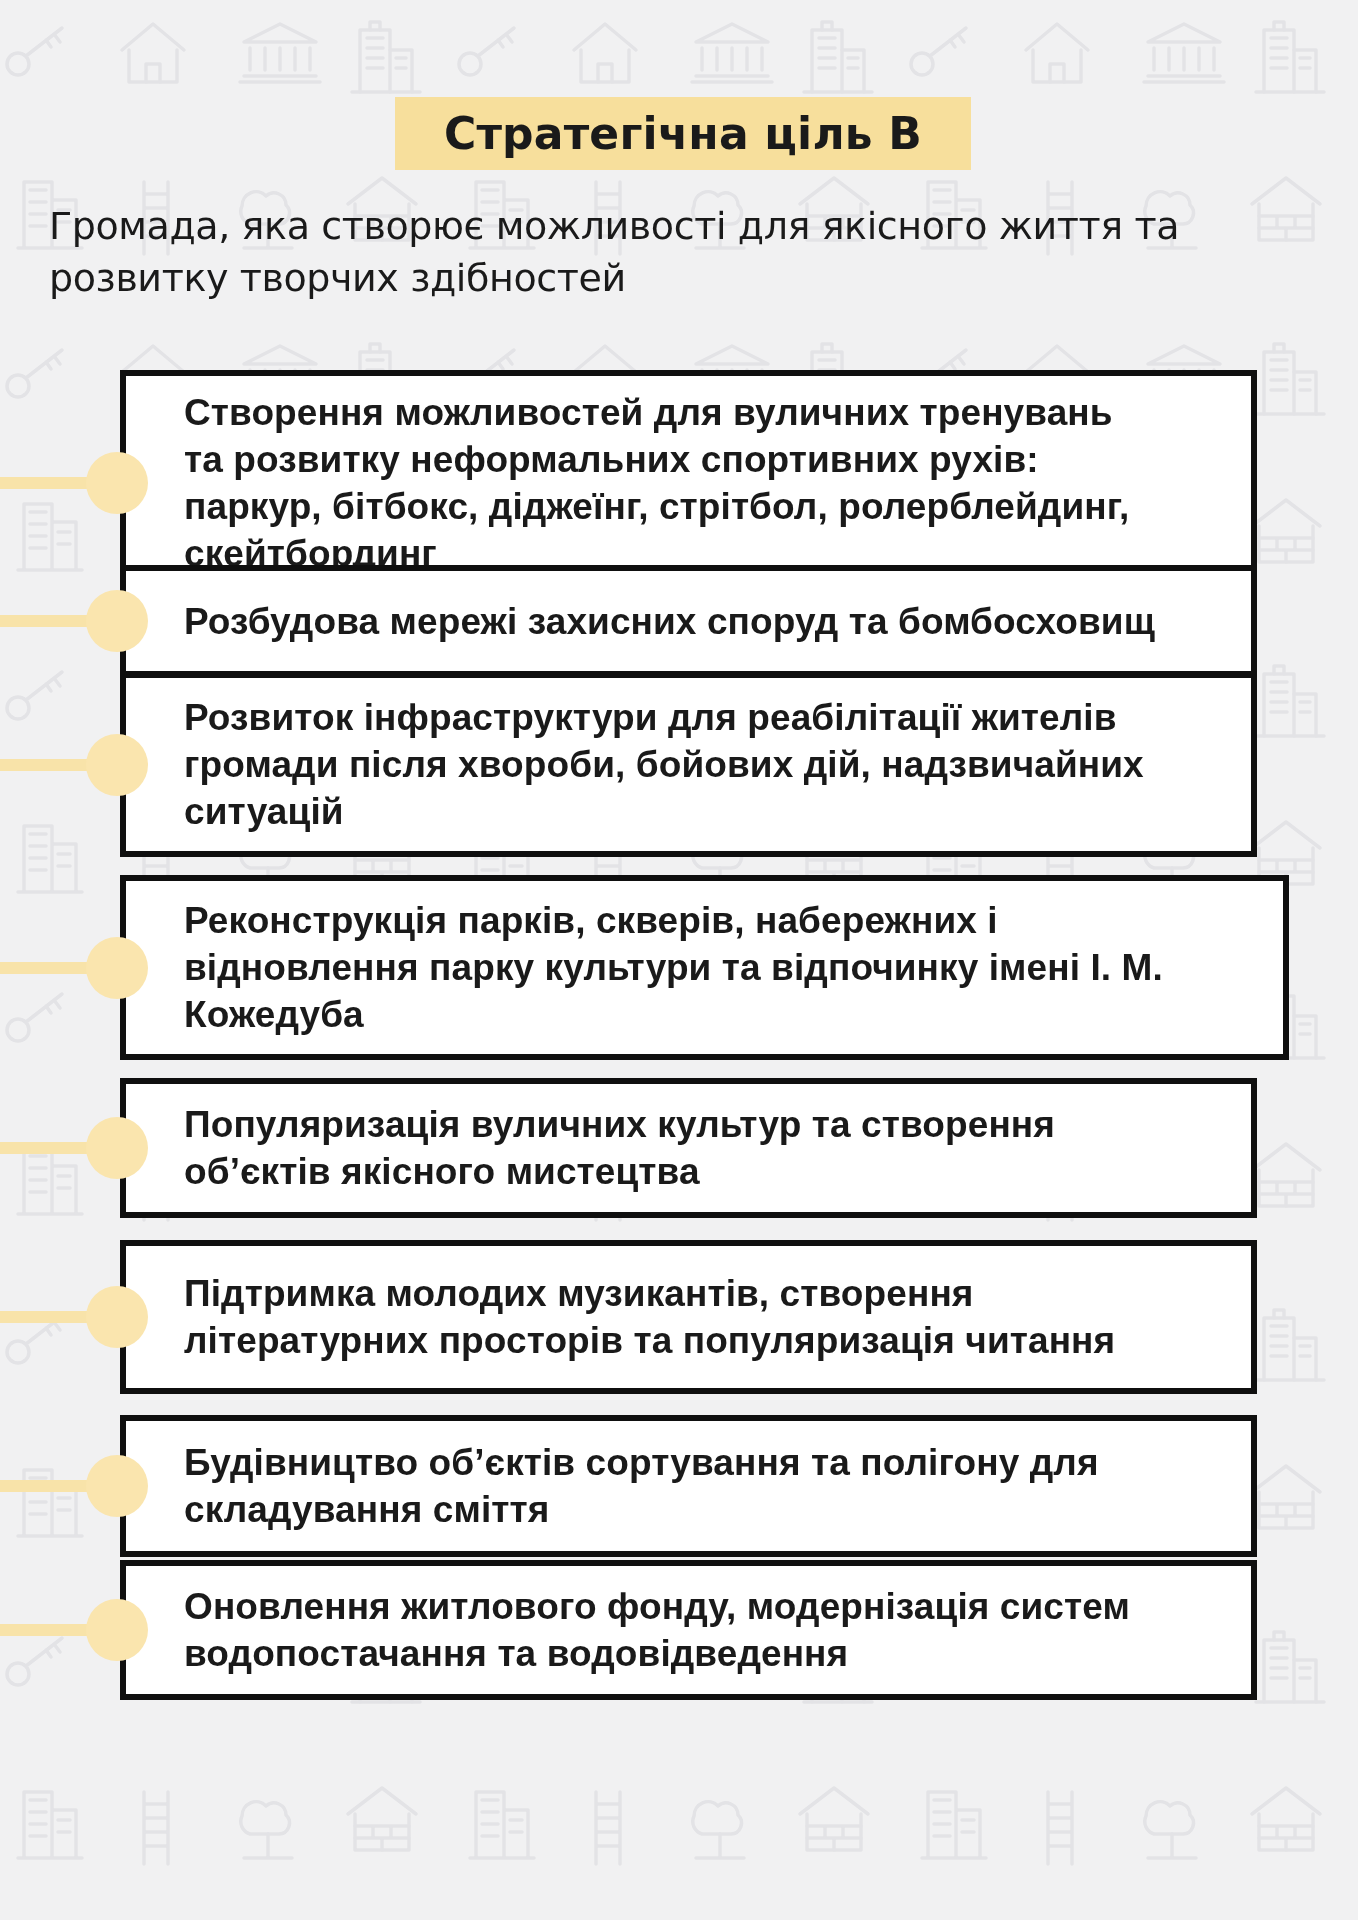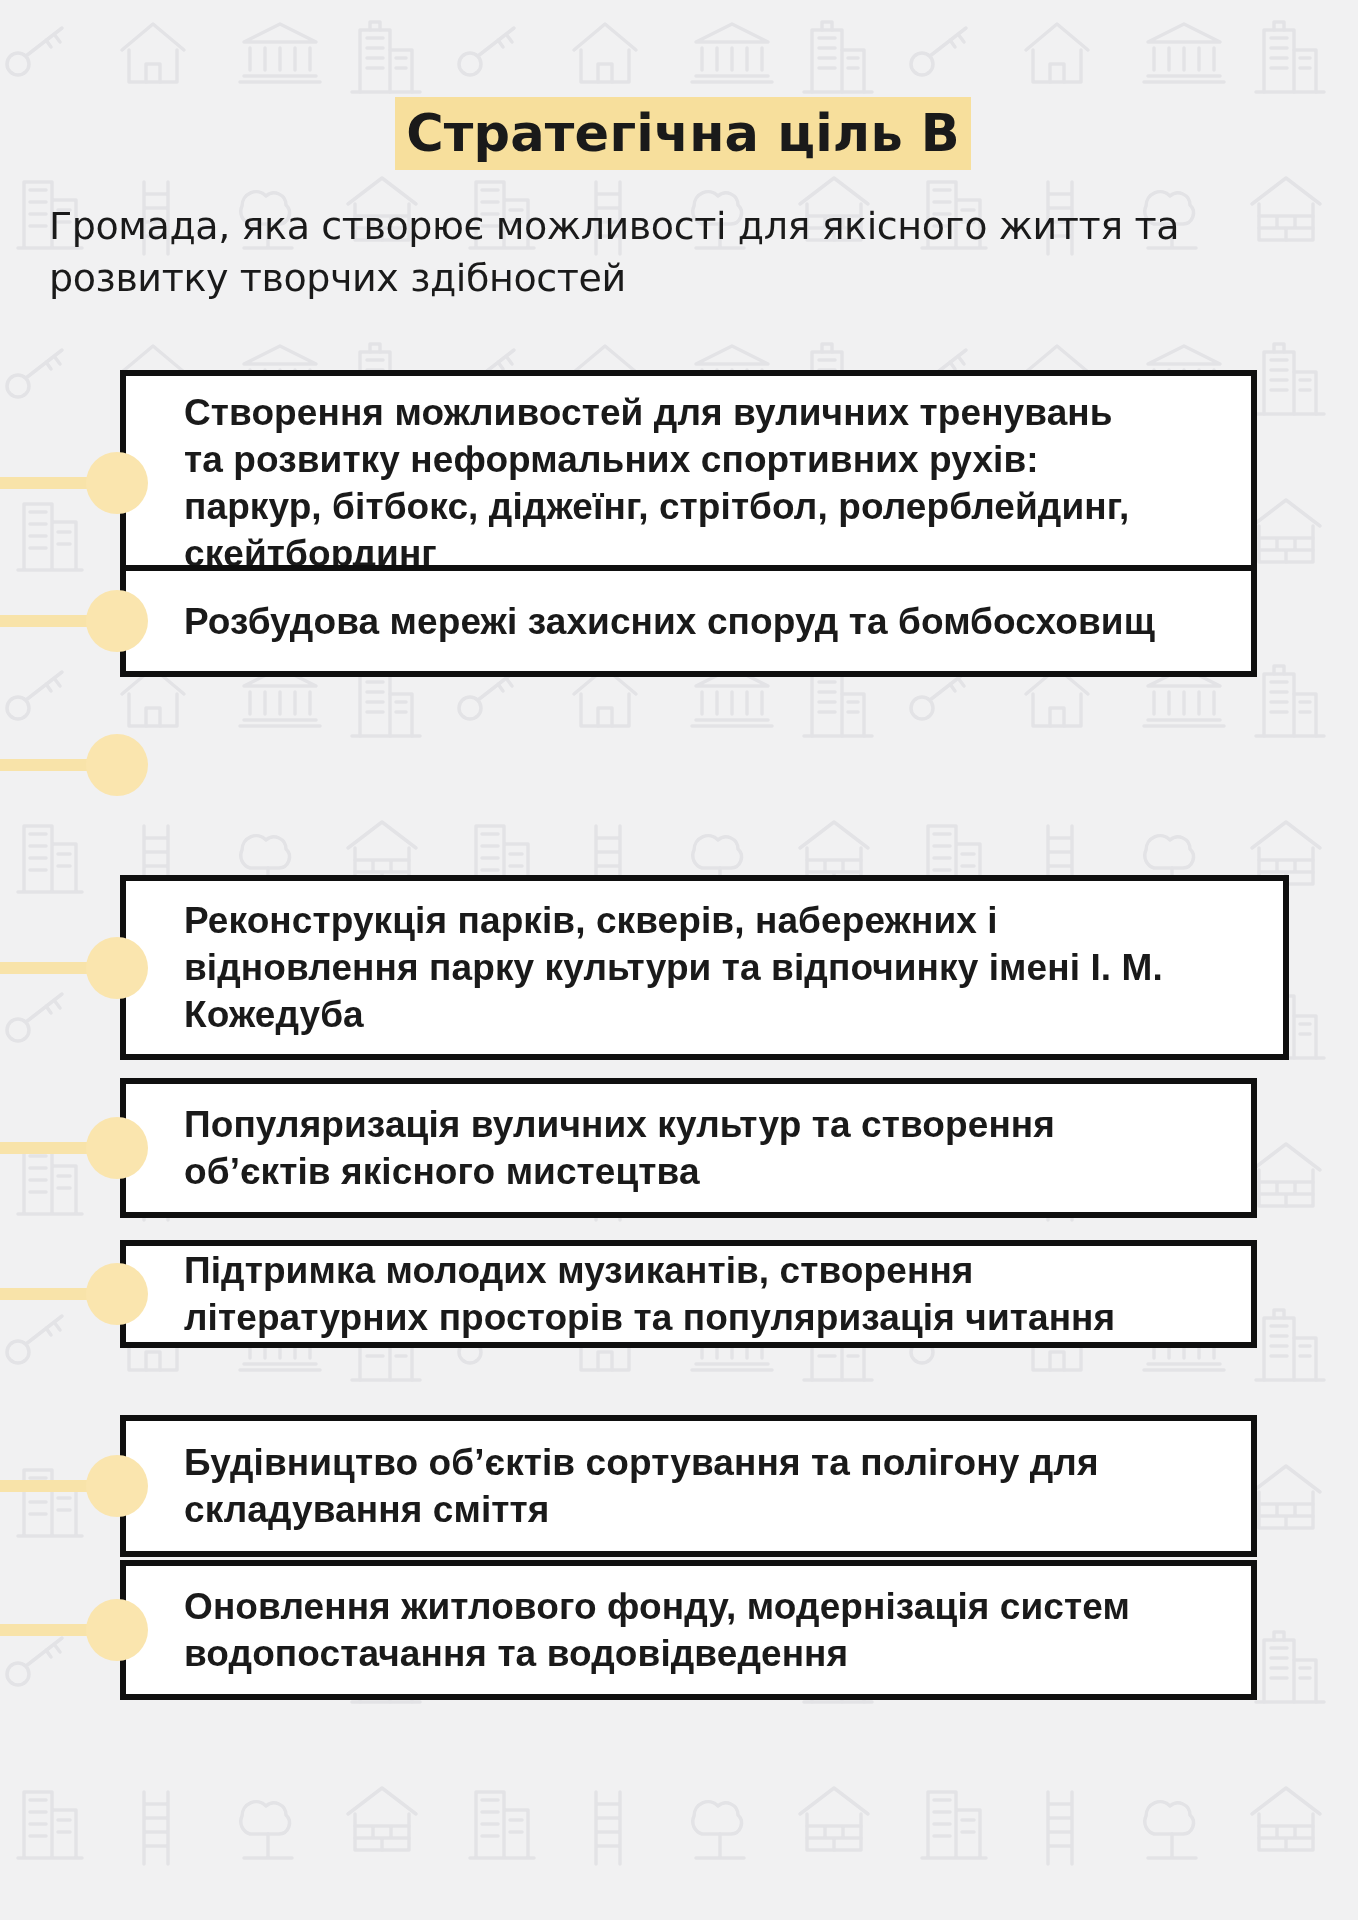--- a/index.html
+++ b/index.html
@@ -25,21 +25,21 @@
   .bg g{stroke:var(--pattern-stroke);fill:none;stroke-width:3.5;stroke-linecap:round;stroke-linejoin:round;}
 
   .title-band{
     position:absolute;left:395px;top:97px;width:576px;height:73px;
     background:var(--title-highlight);
     display:flex;align-items:center;justify-content:center;
   }
   .title-band h1{
     margin:16px;
     font-family:"DejaVu Sans", sans-serif;
-    font-weight:bold;font-size:51px;color:var(--text);
+    font-weight:bold;font-size:44px;color:var(--text);
     letter-spacing:0.2px;white-space:nowrap;
   }
   .subtitle{
     position:absolute;left:49px;top:200px;width:1260px;
     font-family:"DejaVu Sans", sans-serif;
     font-weight:normal;font-size:38px;line-height:52px;
     letter-spacing:-0.4px;
     color:var(--text);
     white-space:pre-line;
   }
@@ -142,20 +142,25 @@
     <div class="connector"></div>
     <div class="bullet"></div>
     <div class="goal-box">
       <div class="goal-text">Розбудова мережі захисних споруд та бомбосховищ</div>
     </div>
   </div>
 
   <div class="goal-row" style="top:672px;height:185px;">
     <div class="connector"></div>
     <div class="bullet"></div>
+    <div class="goal-box">
+      <div class="goal-text">Розвиток інфраструктури для реабілітації жителів
+громади після хвороби, бойових дій, надзвичайних
+ситуацій</div>
+    </div>
   </div>
 
   <div class="goal-row" style="top:875px;height:185px;padding-left:32px;">
     <div class="connector"></div>
     <div class="bullet"></div>
     <div class="goal-box">
       <div class="goal-text">Реконструкція парків, скверів, набережних і
 відновлення парку культури та відпочинку імені І. М.
 Кожедуба</div>
     </div>
@@ -163,21 +168,21 @@
 
   <div class="goal-row" style="top:1078px;height:140px;">
     <div class="connector"></div>
     <div class="bullet"></div>
     <div class="goal-box">
       <div class="goal-text">Популяризація вуличних культур та створення
 об’єктів якісного мистецтва</div>
     </div>
   </div>
 
-  <div class="goal-row" style="top:1240px;height:108px;">
+  <div class="goal-row" style="top:1240px;height:154px;">
     <div class="connector"></div>
     <div class="bullet"></div>
     <div class="goal-box">
       <div class="goal-text">Підтримка молодих музикантів, створення
 літературних просторів та популяризація читання</div>
     </div>
   </div>
 
   <div class="goal-row" style="top:1400px;height:142px;margin-top:15px;">
     <div class="connector"></div>

